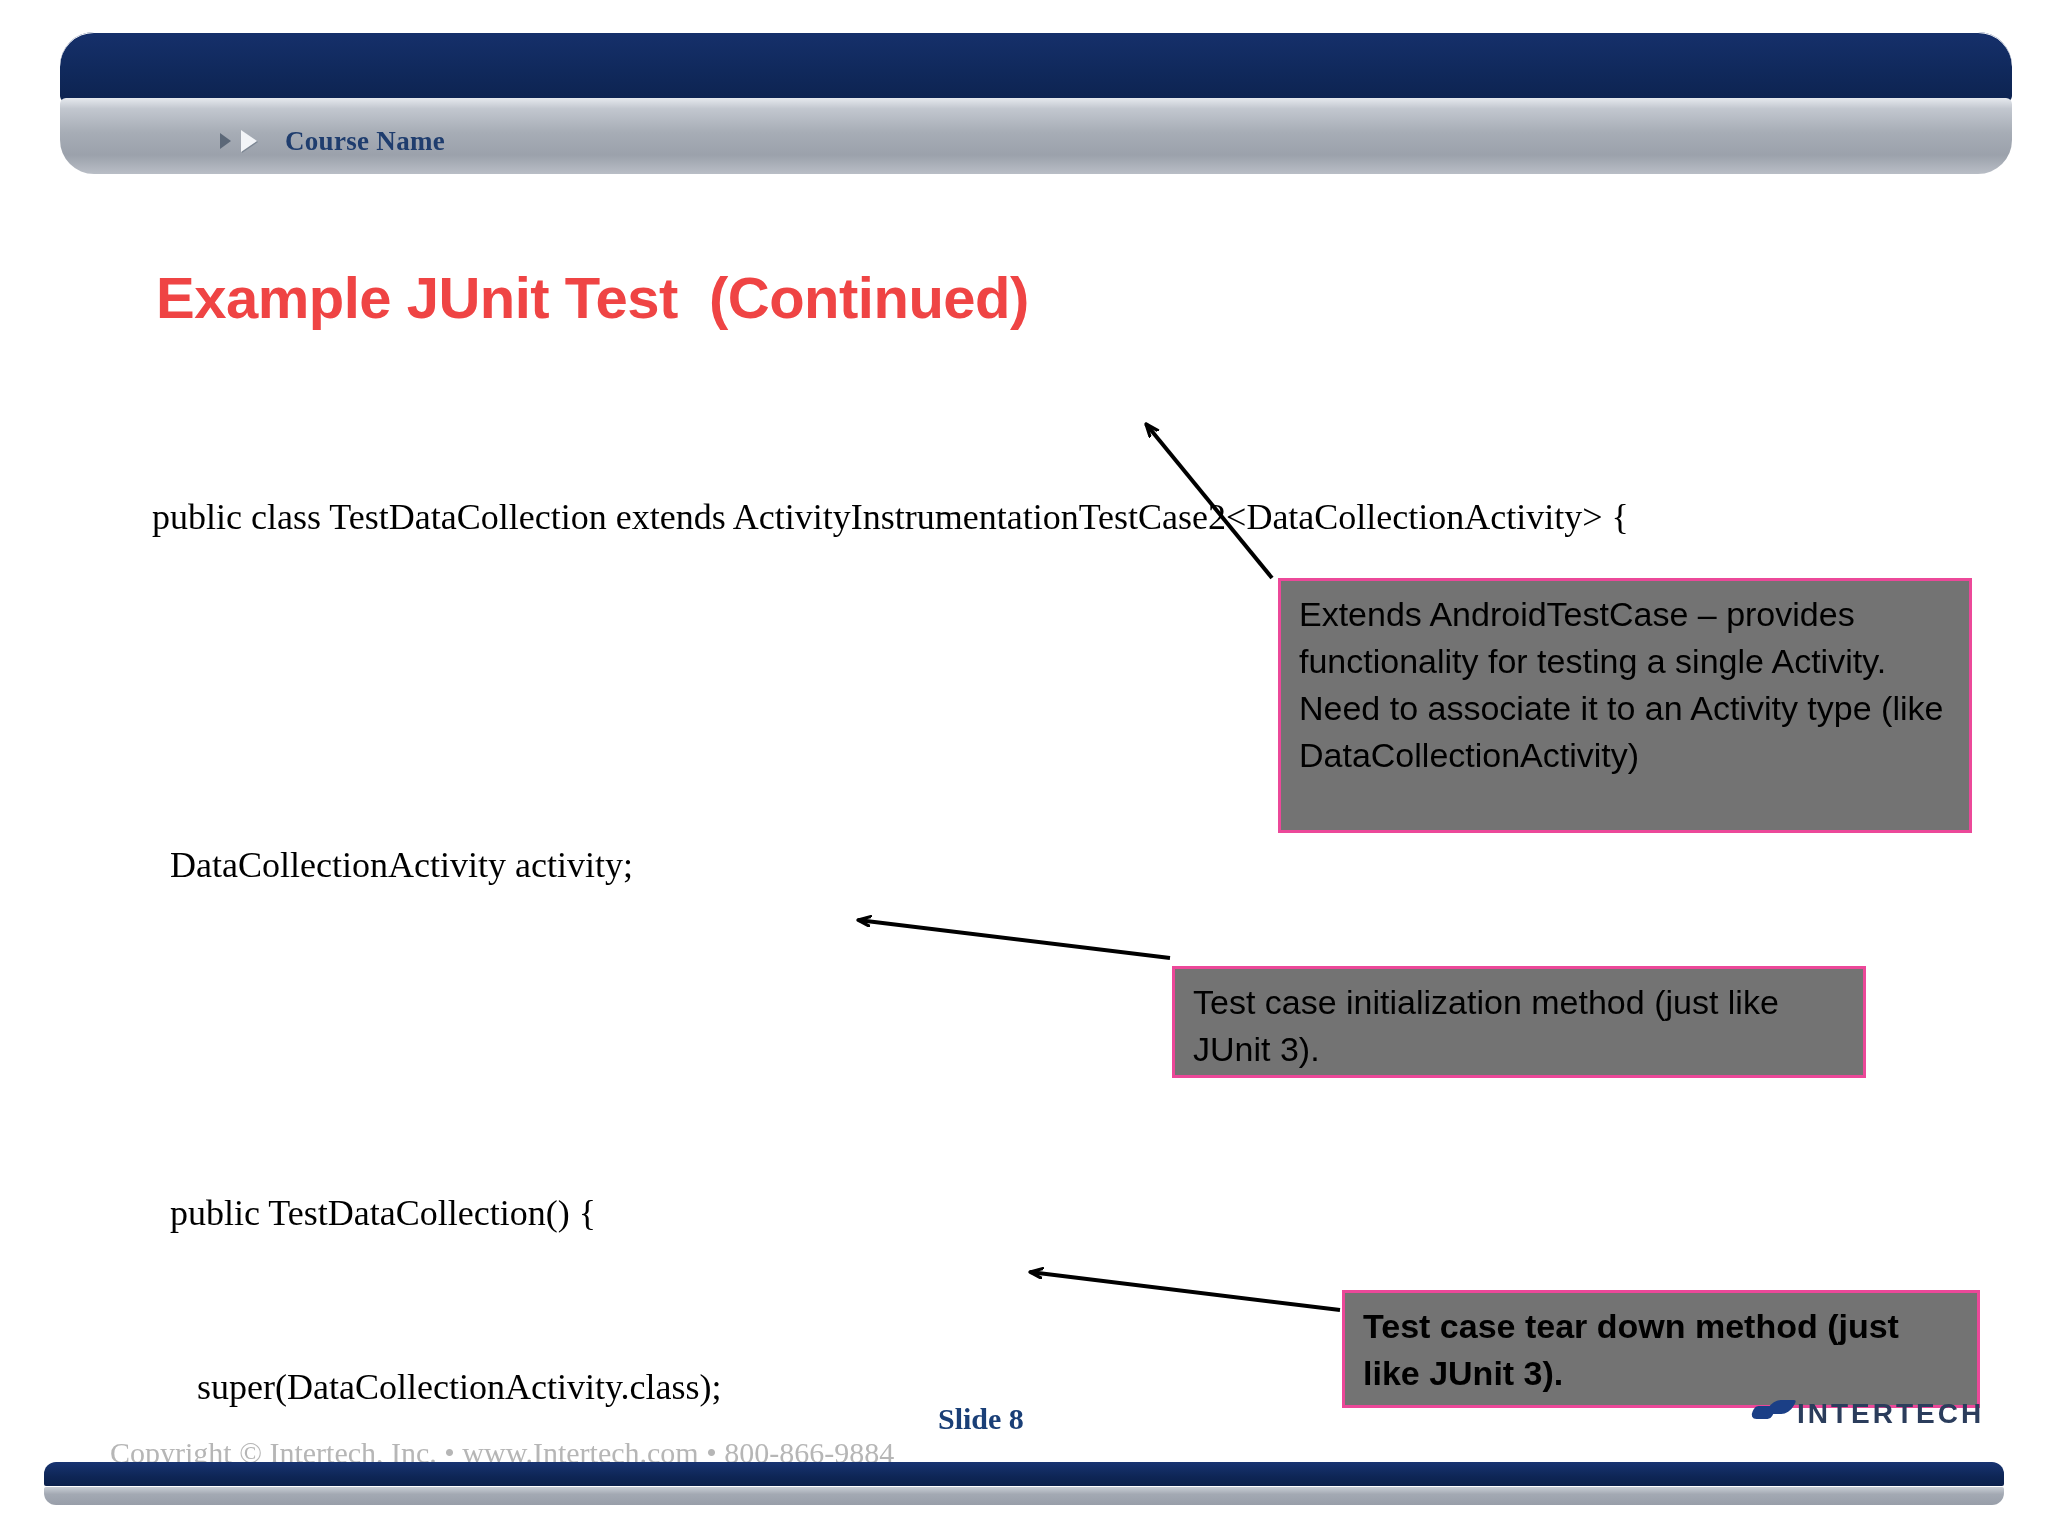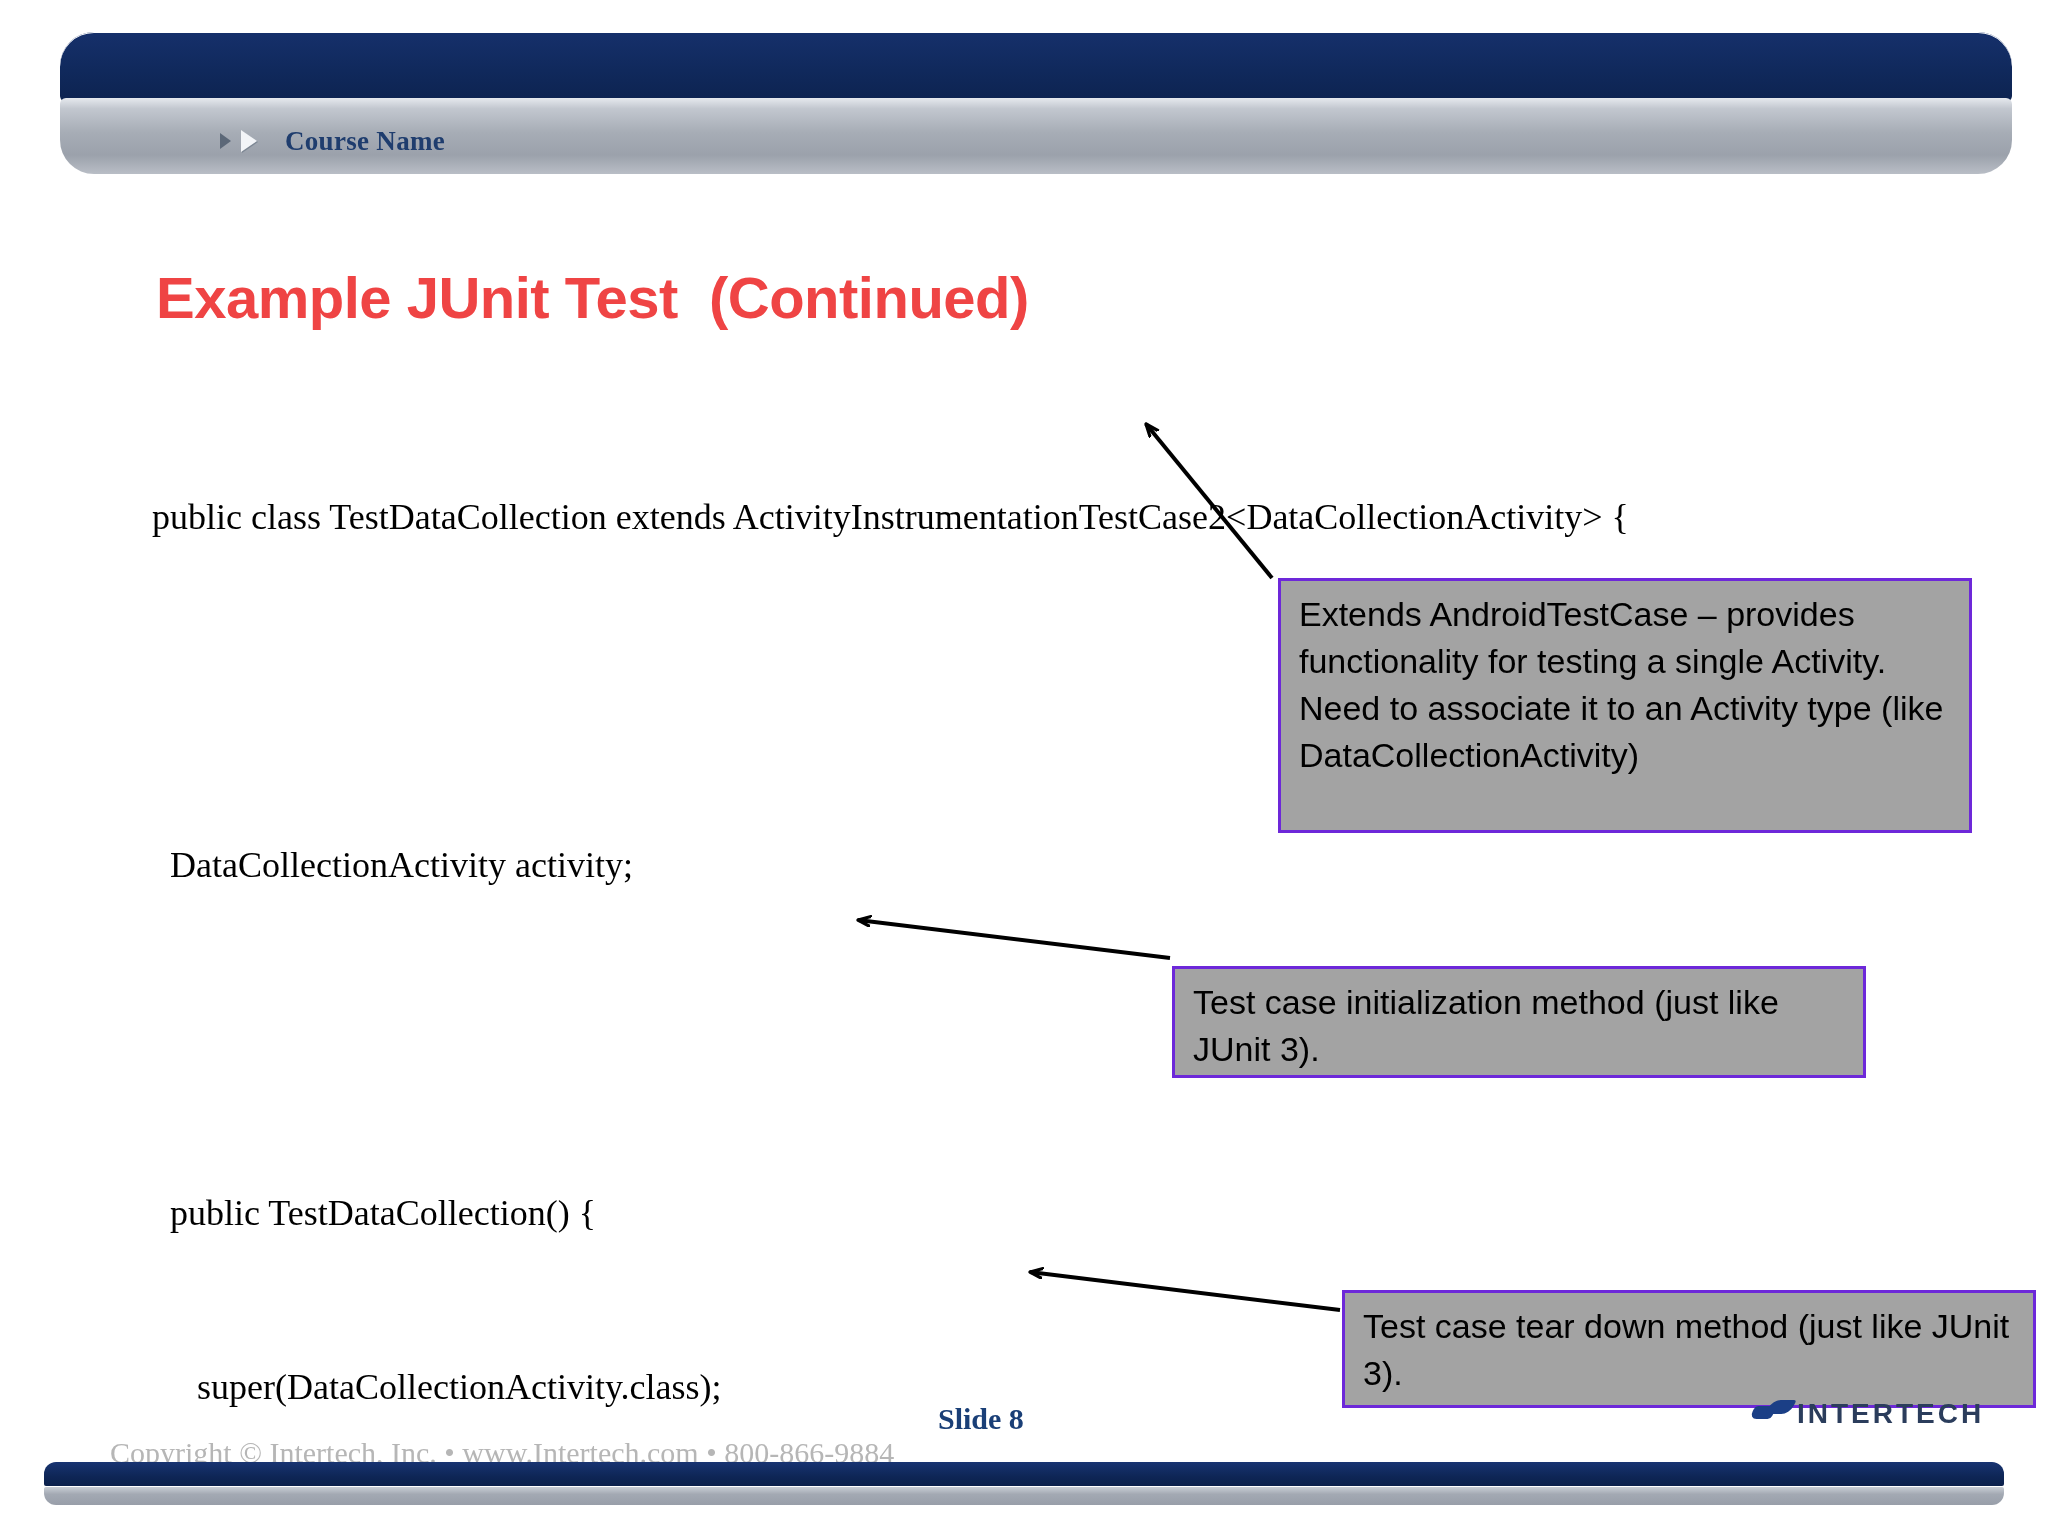--- a/index.html
+++ b/index.html
@@ -101,22 +101,22 @@
   }
   #code-block .code-line {
     white-space: pre;
     height: 58px;
   }
   #code-block .code-line.blank { color: transparent; }
 
   
   .callout {
     position: absolute;
-    background: #a3a3a3;
-    border: 3px solid #6d28d9;
+    background: #737373;
+    border: 3px solid #ec4899;
     box-sizing: border-box;
     font-family: "Liberation Sans", sans-serif;
     color: #000000;
     padding: 10px 16px 12px 18px;
   }
   .callout .ctext {
     display: block;
     white-space: pre-line;
     font-size: 34px;
     line-height: 47px;
@@ -129,22 +129,23 @@
   }
   #callout-setup {
     left: 1172px;
     top: 966px;
     width: 694px;
     height: 112px;
   }
   #callout-teardown {
     left: 1342px;
     top: 1290px;
-    width: 694px;
+    width: 638px;
     height: 118px;
+    font-weight: bold;
   }
 
   
   #arrow-layer {
     position: absolute;
     left: 0; top: 0;
     width: 2048px;
     height: 1536px;
     pointer-events: none;
   }

